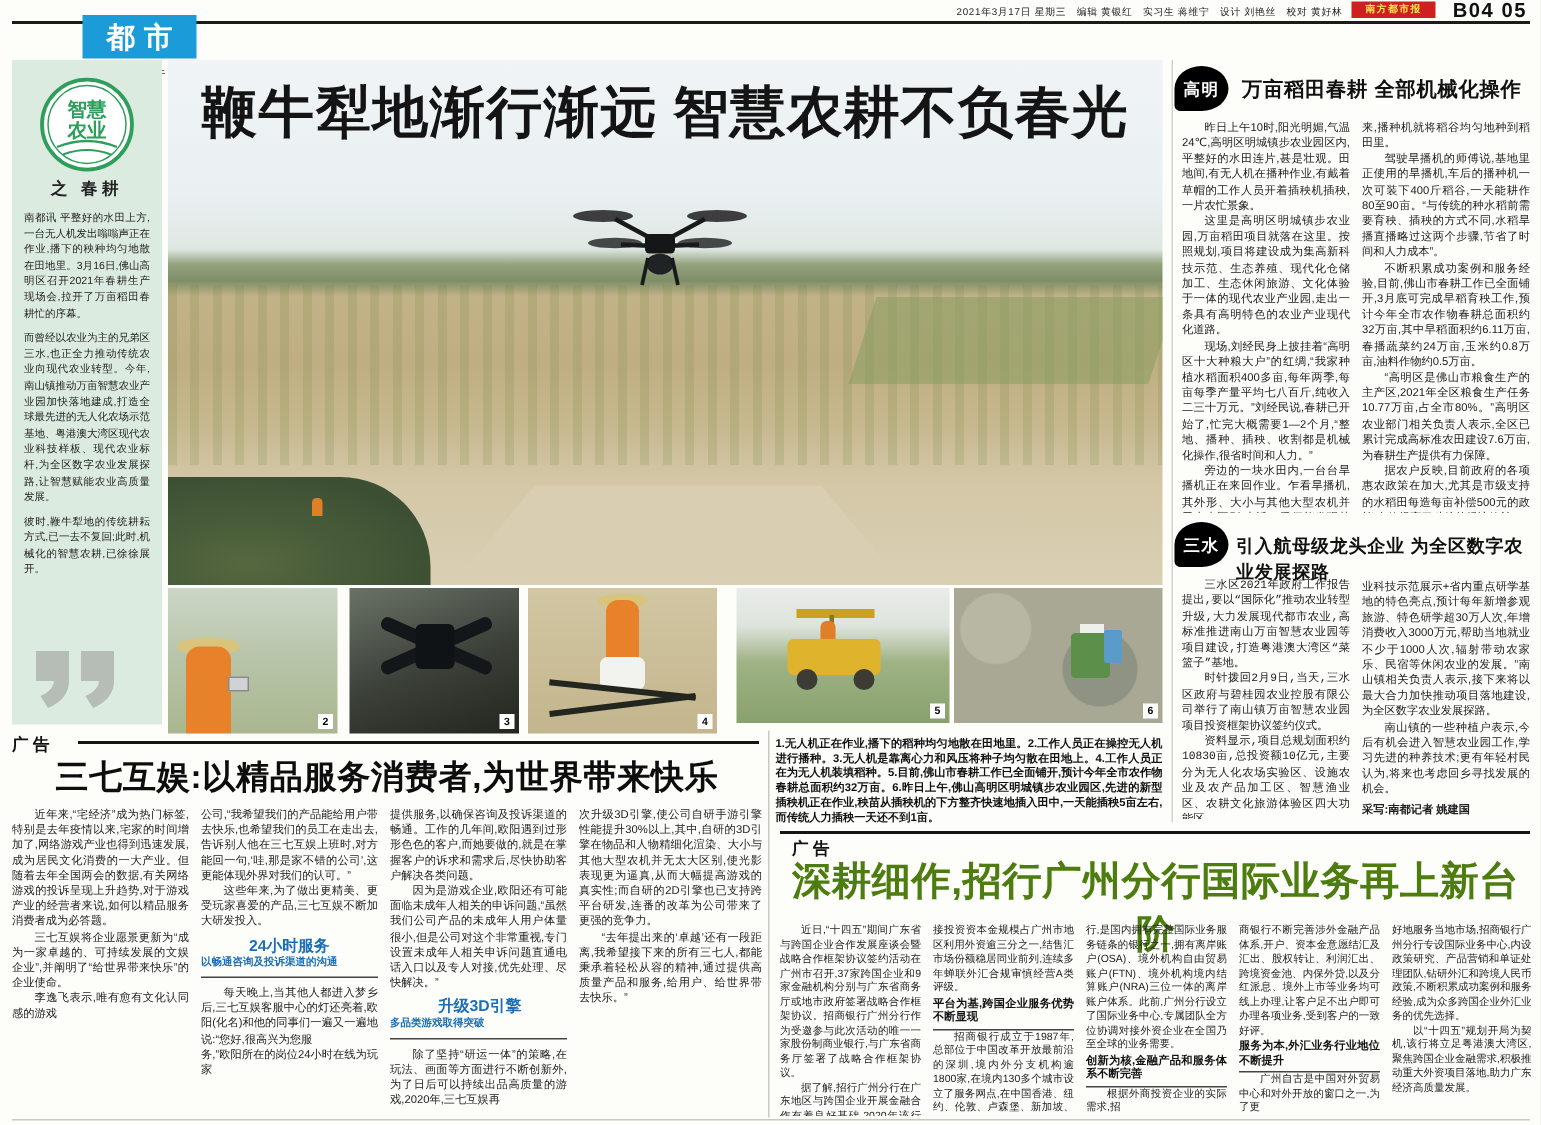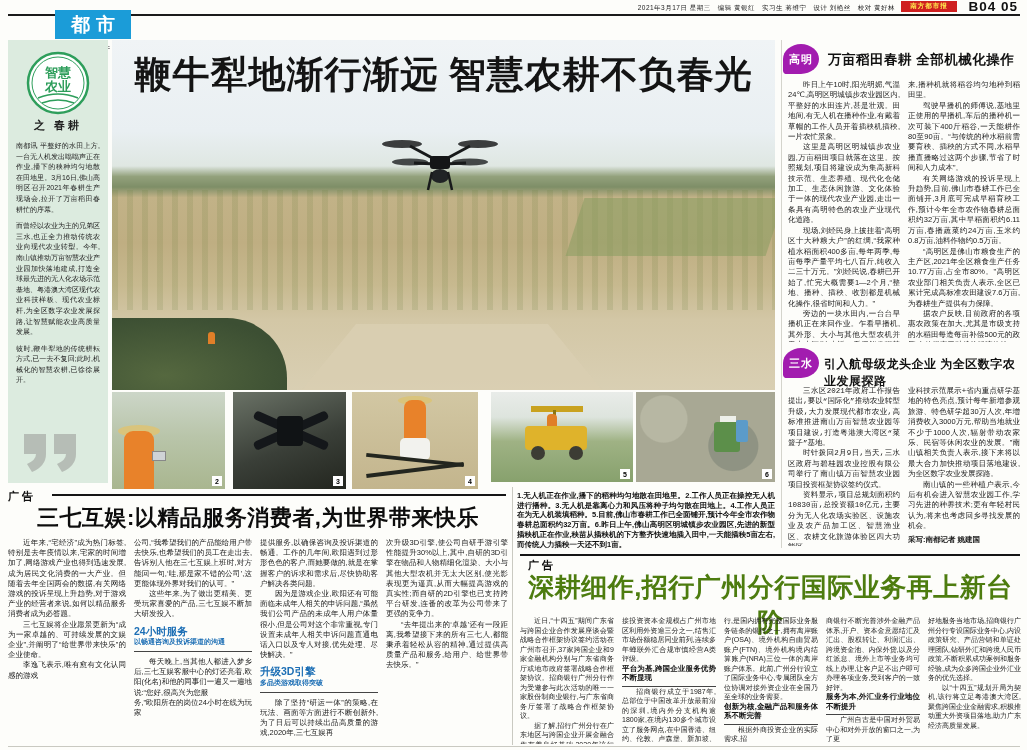--- a/index.html
+++ b/index.html
@@ -72,21 +72,21 @@
   .t6 .m-green{position:absolute;left:78px;top:30px;width:26px;height:30px;background:#5c8f4a;border-radius:3px;}
   .t6 .m-white{position:absolute;left:84px;top:24px;width:16px;height:12px;background:#eef0ea;}
   .t6 .m-blue{position:absolute;left:100px;top:28px;width:12px;height:22px;background:#5b9bc9;border-radius:2px;}
 
   
   .captions{left:517px;top:491px;width:258px;height:58px;overflow:hidden;
             font-size:7.5px;line-height:9.7px;font-weight:600;text-align:justify;color:#111;}
 
   
   .v-sep{left:781px;top:40px;width:1px;height:508px;background:#d4d4cc;}
-  .badge{width:36px;height:30px;background:#a21caf;border-radius:50% 50% 50% 12%;
+  .badge{width:36px;height:30px;background:#000000;border-radius:50% 50% 50% 12%;
          display:flex;align-items:center;justify-content:center;color:#fff;font-weight:bold;font-size:11px;letter-spacing:1px;}
   .badge-gm{left:783px;top:44px;}
   .badge-ss{left:783px;top:348px;}
   .sec-headline{font-weight:900;color:#111;letter-spacing:.5px;}
   .hl-gm{left:828px;top:51px;font-size:13.5px;}
   .hl-ss{left:824px;top:356px;font-size:12px;}
   .news-col{overflow:hidden;font-size:7.5px;line-height:10.4px;text-align:justify;color:#202020;}
   .news-col p{margin:0;text-indent:2em;}
   .news-col p.cont{text-indent:0;}
   .gm-c1{left:788px;top:80px;width:112px;height:262px;}
@@ -103,21 +103,21 @@
   .ad1-rule{left:52px;top:494px;width:454px;height:2px;background:#151515;}
   .ad1-headline{left:8px;top:503px;width:500px;text-align:center;font-size:22px;font-weight:900;color:#0d0d0d;letter-spacing:.5px;}
   .ad-col{overflow:hidden;font-size:7.5px;line-height:10.2px;text-align:justify;color:#222;}
   .ad-col p{margin:0;text-indent:2em;}
   .ad-col p.cont{text-indent:0;}
   .a1-c1{left:8px;top:538px;width:118px;height:208px;}
   .a1-c2{left:134px;top:538px;width:118px;height:208px;}
   .a1-c3{left:260px;top:538px;width:118px;height:208px;}
   .a1-c4{left:386px;top:538px;width:122px;height:208px;}
   .blue-sub{margin:6px 0 5px;border-bottom:1px solid #444;padding-bottom:4px;}
-  .blue-sub .t{color:#1d6fb5;font-size:10.5px;font-weight:900;display:block;}
+  .blue-sub .t{color:#1d6fb5;font-size:10.5px;font-weight:900;display:block;margin-left:32px;}
   .blue-sub .s{color:#1d6fb5;font-size:7px;font-weight:bold;display:block;margin-top:1px;}
 
   .ad2-rule{left:520px;top:554px;width:500px;height:2px;background:#151515;}
   .ad2-label{left:528px;top:558px;}
   .ad2-headline{left:520px;top:570px;width:501px;text-align:center;font-size:26px;font-weight:900;color:#4d7c0f;letter-spacing:.5px;}
   .a2-col{overflow:hidden;font-size:7px;line-height:9.5px;text-align:justify;color:#222;}
   .a2-col p{margin:0;text-indent:2em;}
   .a2-col p.cont{text-indent:0;}
   .a2-c1{left:520px;top:616px;width:94px;height:128px;}
   .a2-c2{left:622px;top:616px;width:94px;height:128px;}
@@ -226,21 +226,21 @@
   <div class="abs sec-headline hl-gm">万亩稻田春耕  全部机械化操作</div>
   <div class="abs news-col gm-c1">
     <p>昨日上午10时,阳光明媚,气温24℃,高明区明城镇步农业园区内,平整好的水田连片,甚是壮观。田地间,有无人机在播种作业,有戴着草帽的工作人员开着插秧机插秧,一片农忙景象。</p>
     <p>这里是高明区明城镇步农业园,万亩稻田项目就落在这里。按照规划,项目将建设成为集高新科技示范、生态养殖、现代化仓储加工、生态休闲旅游、文化体验于一体的现代农业产业园,走出一条具有高明特色的农业产业现代化道路。</p>
     <p>现场,刘经民身上披挂着“高明区十大种粮大户”的红绸,“我家种植水稻面积400多亩,每年两季,每亩每季产量平均七八百斤,纯收入二三十万元。”刘经民说,春耕已开始了,忙完大概需要1—2个月,“整地、播种、插秧、收割都是机械化操作,很省时间和人力。”</p>
     <p>旁边的一块水田内,一台台旱播机正在来回作业。乍看旱播机,其外形、大小与其他大型农机并无太大区别,走近一看便能发现其中奥妙:在4个硕大的轮子背后,拖着一个与众不同的播种机,轮子往前</p>
   </div>
   <div class="abs news-col gm-c2">
     <p class="cont">来,播种机就将稻谷均匀地种到稻田里。</p>
     <p>驾驶旱播机的师傅说,基地里正使用的旱播机,车后的播种机一次可装下400斤稻谷,一天能耕作80至90亩。“与传统的种水稻前需要育秧、插秧的方式不同,水稻旱播直播略过这两个步骤,节省了时间和人力成本”。</p>
-    <p>有关网络游戏的投诉呈现上升趋势,目前,佛山市春耕工作已全面铺开,3月底可完成早稻育秧工作,预计今年全市农作物春耕总面积约32万亩,其中早稻面积约6.11万亩,春播蔬菜约24万亩,玉米约0.8万亩,油料作物约0.5万亩。</p>
+    <p>不断积累成功案例和服务经验,目前,佛山市春耕工作已全面铺开,3月底可完成早稻育秧工作,预计今年全市农作物春耕总面积约32万亩,其中早稻面积约6.11万亩,春播蔬菜约24万亩,玉米约0.8万亩,油料作物约0.5万亩。</p>
     <p>“高明区是佛山市粮食生产的主产区,2021年全区粮食生产任务10.77万亩,占全市80%。”高明区农业部门相关负责人表示,全区已累计完成高标准农田建设7.6万亩,为春耕生产提供有力保障。</p>
     <p>据农户反映,目前政府的各项惠农政策在加大,尤其是市级支持的水稻田每造每亩补偿500元的政策,有效提高了种粮的经济效益。</p>
   </div>
 
   <div class="abs badge badge-ss">三水</div>
   <div class="abs sec-headline hl-ss">引入航母级龙头企业  为全区数字农业发展探路</div>
   <div class="abs news-col ss-c1">
     <p>三水区2021年政府工作报告提出,要以“国际化”推动农业转型升级,大力发展现代都市农业,高标准推进南山万亩智慧农业园等项目建设,打造粤港澳大湾区“菜篮子”基地。</p>
     <p>时针拨回2月9日,当天,三水区政府与碧桂园农业控股有限公司举行了南山镇万亩智慧农业园项目投资框架协议签约仪式。</p>
     <p>资料显示,项目总规划面积约10830亩,总投资额10亿元,主要分为无人化农场实验区、设施农业及农产品加工区、智慧渔业区、农耕文化旅游体验区四大功能区。</p>

